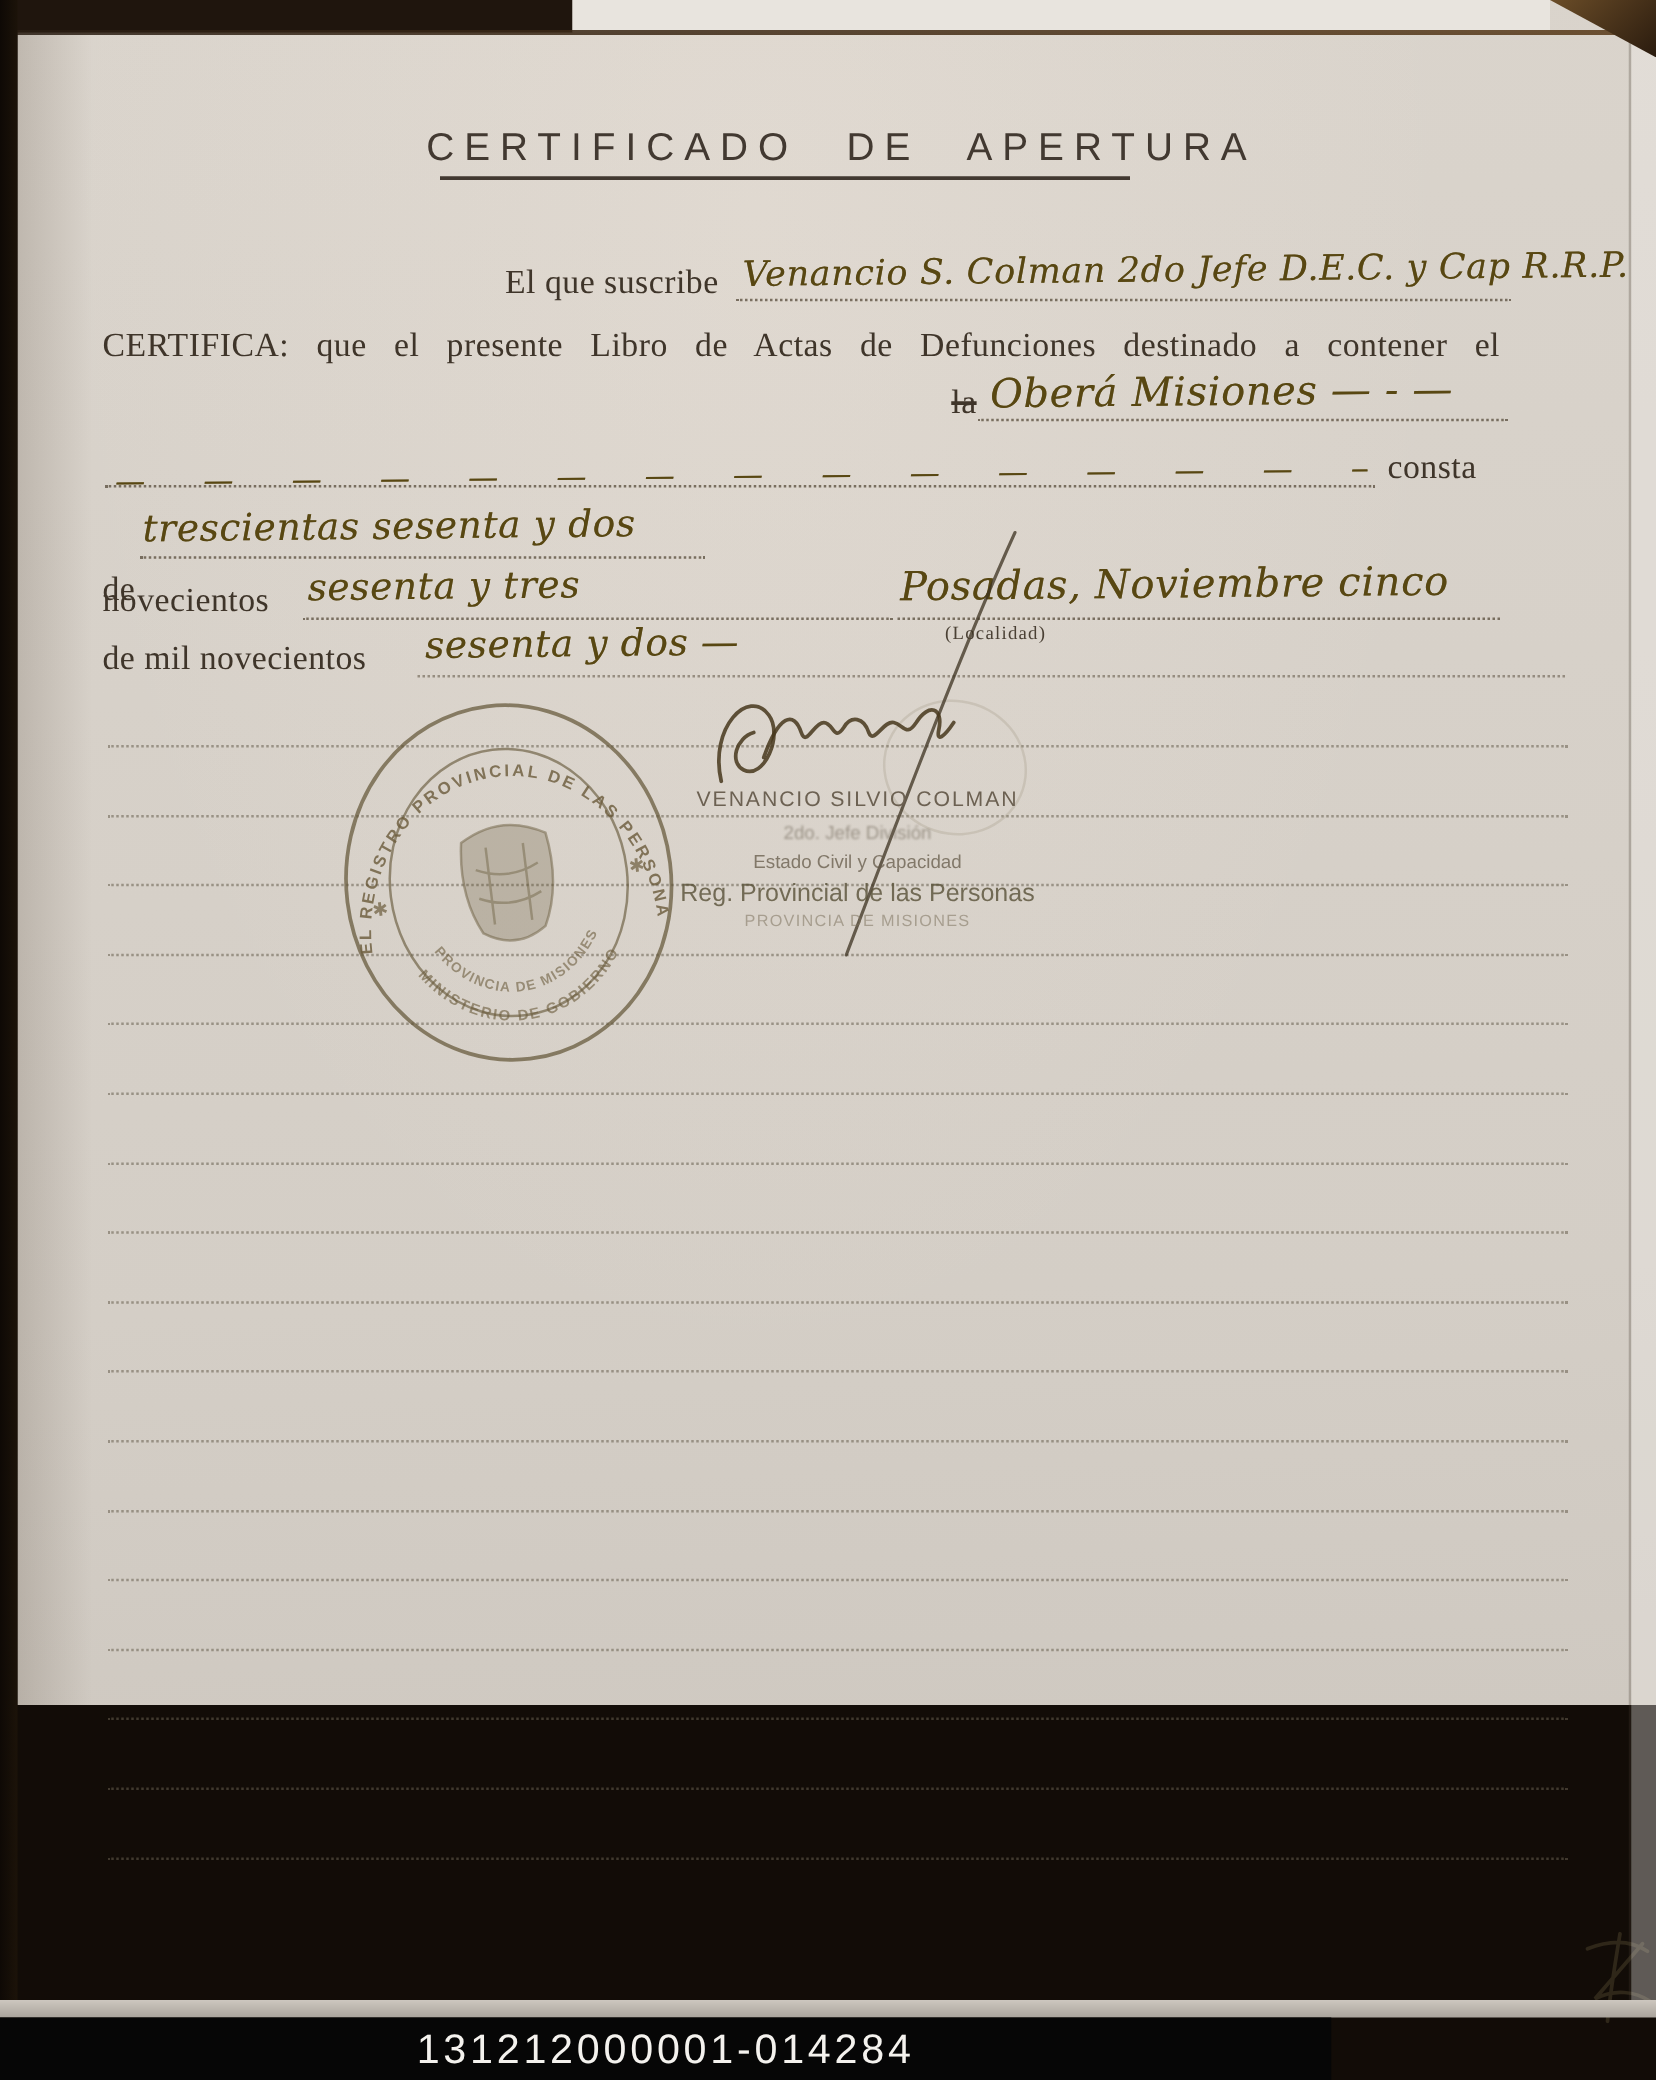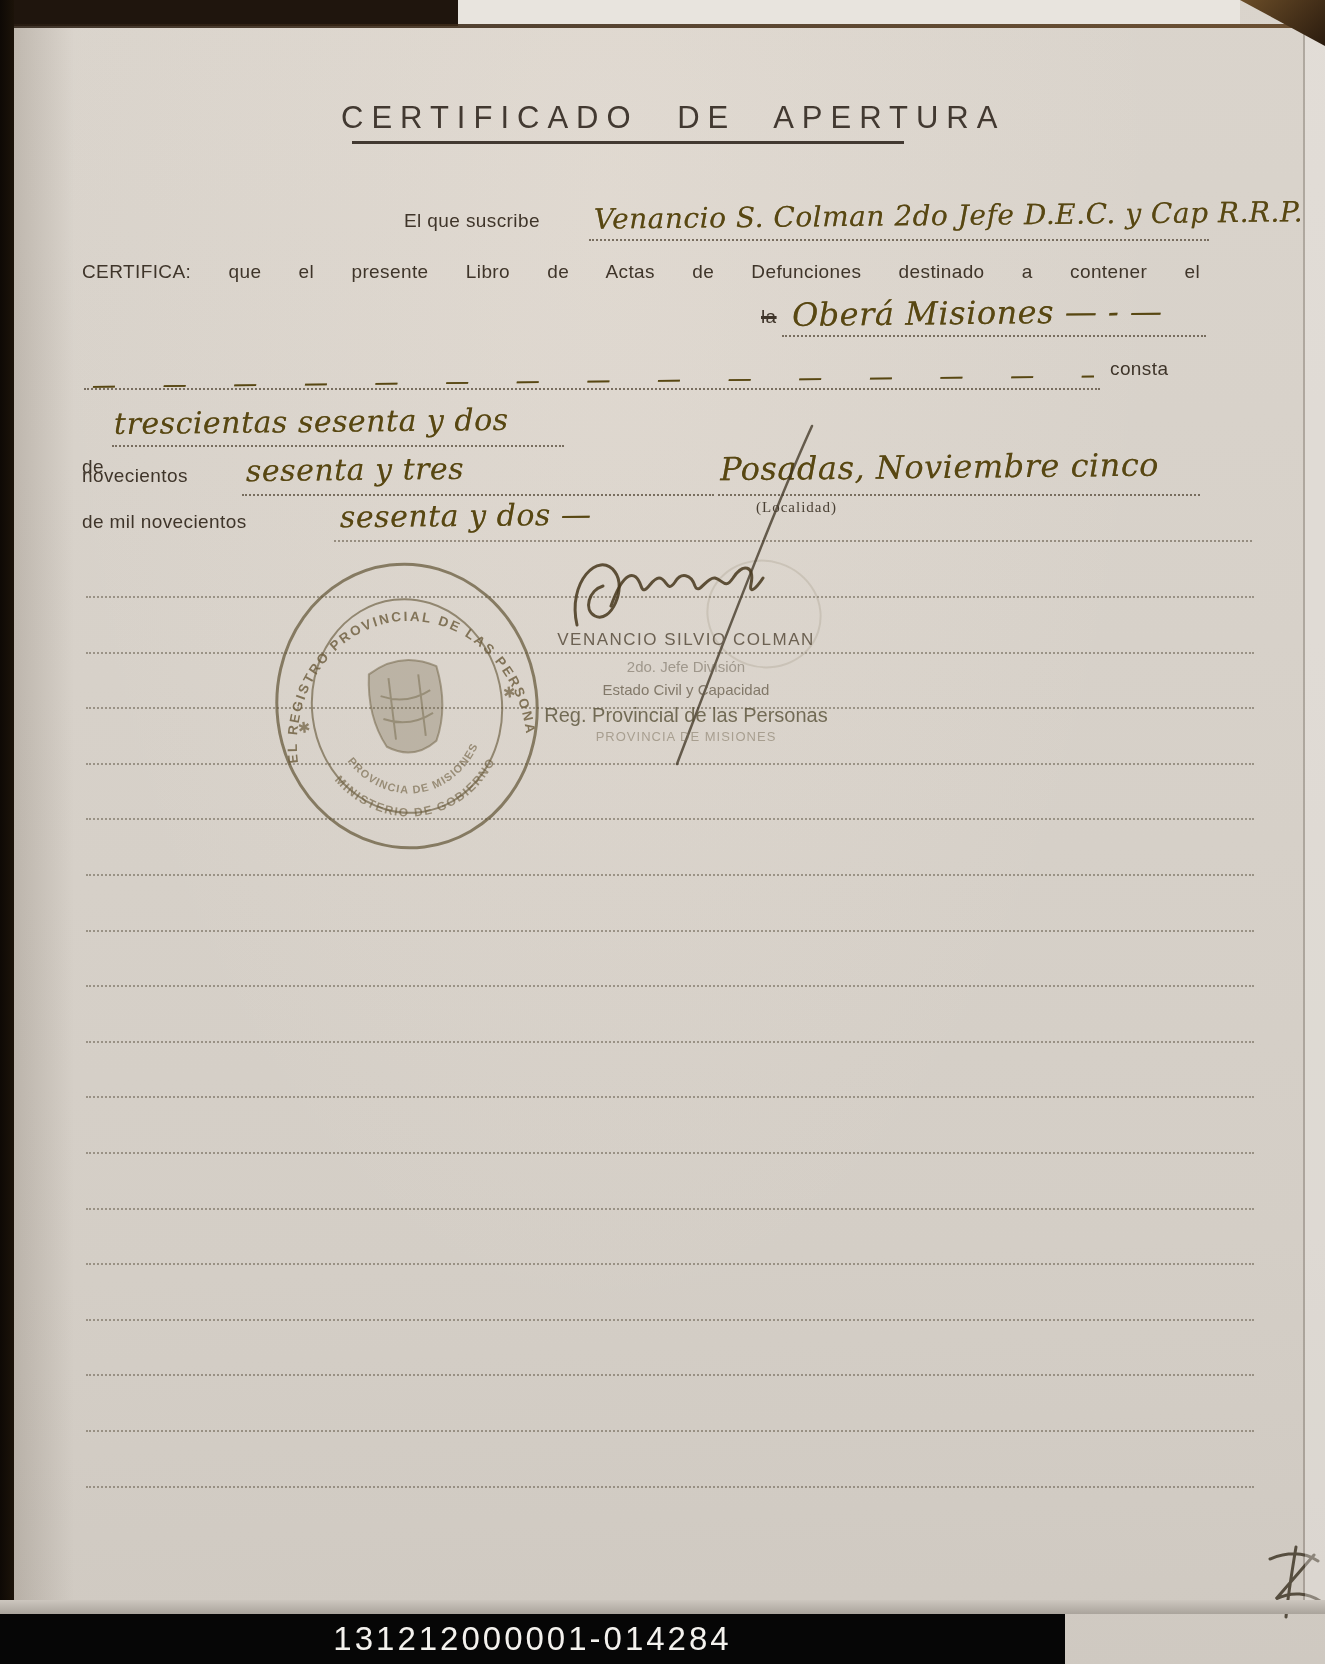--- a/index.html
+++ b/index.html
@@ -3,31 +3,31 @@
 <meta charset="utf-8">
 <style>
   html,body{margin:0;padding:0;}
   body{
     width:1325px;height:1664px;position:relative;overflow:hidden;
     background:#120c07;
     font-family:"Liberation Serif",serif;
   }
   .abs{position:absolute;}
   #page{
-    position:absolute;left:14px;top:0;width:1311px;height:1664px;
+    position:absolute;left:14px;top:0;width:1311px;height:1364px;
     background:linear-gradient(178deg,#dad4cc 0%,#d7d1c9 40%,#d4cec6 75%,#cfc9c1 100%);
   }
   #page::before{ 
     content:"";position:absolute;inset:0;
     background:linear-gradient(to right,rgba(55,40,25,.16),rgba(55,40,25,0) 60px),
                radial-gradient(ellipse at 45% 12%,rgba(245,235,225,.25),rgba(0,0,0,0) 55%);
     pointer-events:none;
   }
   .printed{
-    font-family:Liberation Sans, sans-serif;font-size:19px;color:#3f352a;
+    font-family:Liberation Serif, serif;font-size:27px;color:#3f352a;
     white-space:nowrap;letter-spacing:.4px;
   }
   .just{white-space:normal;text-align:justify;text-align-last:justify;}
   .hw{
     font-family:"DejaVu Serif",serif;font-style:italic;font-size:30px;color:#584712;
     white-space:nowrap;letter-spacing:.5px;transform:rotate(-.6deg);
     text-shadow:0 0 .5px rgba(88,71,18,.6);
   }
   .dotline{border-bottom:2px dotted rgba(95,84,68,.8);height:0;}
   .rule{position:absolute;left:72px;width:1168px;height:0;border-bottom:2px dotted rgba(104,94,79,.55);}

